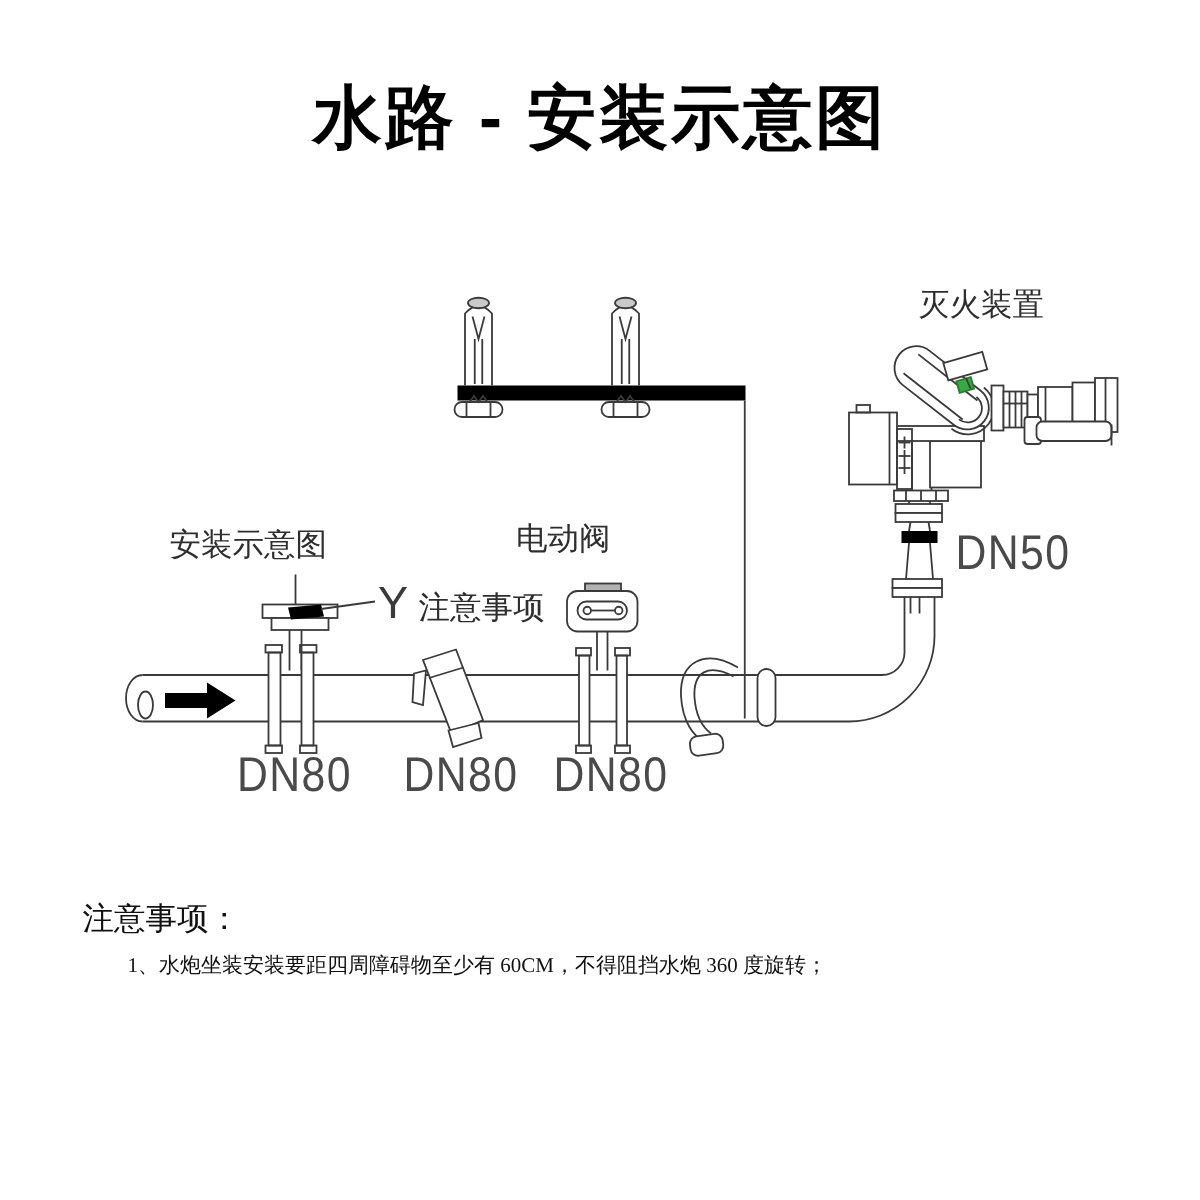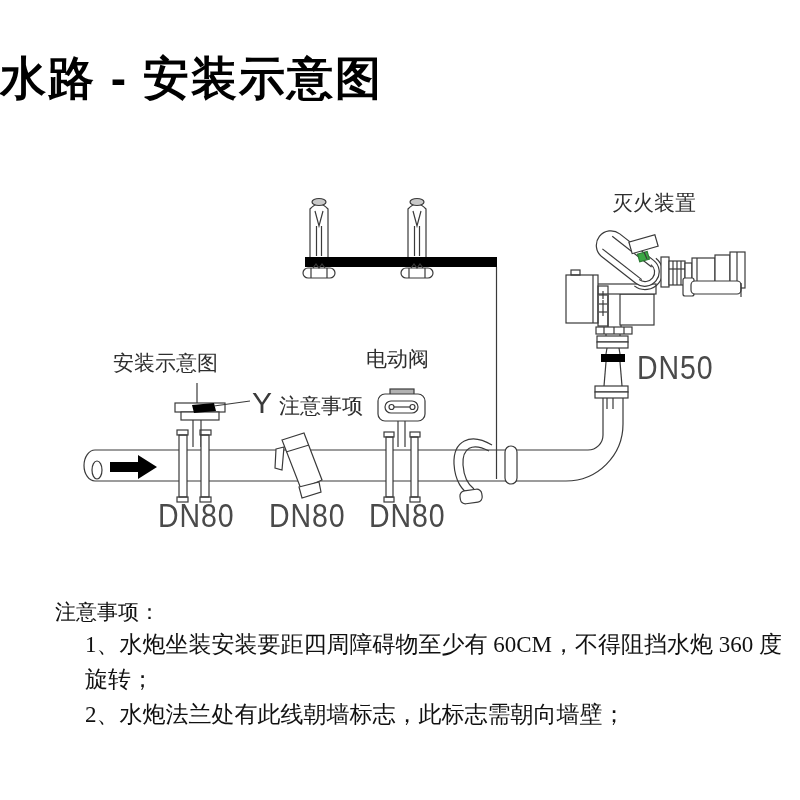--- a/index.html
+++ b/index.html
@@ -8,21 +8,21 @@
     width: 800px;
     height: 800px;
     background: #ffffff;
     overflow: hidden;
     font-family: "Liberation Sans", sans-serif;
     color: #1a1a1a;
   }
   .title {
     position: absolute;
     left: 0; right: 0; top: 48px;
-    text-align: left;
+    text-align: center;
     font-size: 46px;
     font-weight: 800;
     letter-spacing: 2px;
     color: #000;
     font-family: "Liberation Sans", sans-serif;
   }
   svg.drawing { position: absolute; left: 0; top: 0; }
   .dlabel {
     position: absolute;
     color: #2e2e2e;
@@ -44,21 +44,21 @@
   .yfilter { display: flex; align-items: baseline; gap: 7px; }
   .yfilter .ysym { font-size: 30px; color: #3a3a3a; font-weight: 300; }
   .notes {
     position: absolute;
     left: 55px; top: 597px;
     width: 735px;
     font-family: "Liberation Serif", serif;
     color: #111;
   }
   .notes-heading { font-size: 21px; line-height: 30px; }
-  .note-item { font-size: 23px; line-height: 35px; padding-left: 30px; }
+  .note-item { font-size: 14px; line-height: 35px; padding-left: 30px; }
 </style>
 </head>
 <body>
 
 <div class="page">
 
   <div class="title">水路 - 安装示意图</div>
 
   <svg class="drawing" width="800" height="800" viewBox="0 0 800 800">
     <g stroke="#3a3a3a" stroke-width="1.2" fill="none">
@@ -230,32 +230,31 @@
           <line x1="741" y1="283" x2="741" y2="297"></line>
         </g>
       </g>
     </g>
   </svg>
 
   <div class="dlabel" style="left:612px; top:189px;">灭火装置</div>
 
   <div class="dlabel" style="left:113px; top:349px;">安装示意图</div>
 
-  <div class="dlabel" style="left:366px; top:345px;">电动阀</div>
+  <div class="dlabel" style="left:344px; top:345px;">电动阀</div>
 
   <div class="dlabel yfilter" style="left:252px; top:386px;">
     <span class="ysym">Y</span>
     <span>注意事项</span>
   </div>
 
   <div class="dn" style="left:637px; top:350px;">DN50</div>
 
   <div class="dn" style="left:158px; top:498px;">DN80</div>
   <div class="dn" style="left:269px; top:498px;">DN80</div>
   <div class="dn" style="left:369px; top:498px;">DN80</div>
 
   <div class="notes">
     <div class="notes-heading">注意事项：</div>
     <div class="note-item">1、水炮坐装安装要距四周障碍物至少有 60CM，不得阻挡水炮 360 度旋转；</div>
-    <div class="note-item">2、水炮法兰处有此线朝墙标志，此标志需朝向墙壁；</div>
   </div>
 
 </div>
 
 </body></html>

